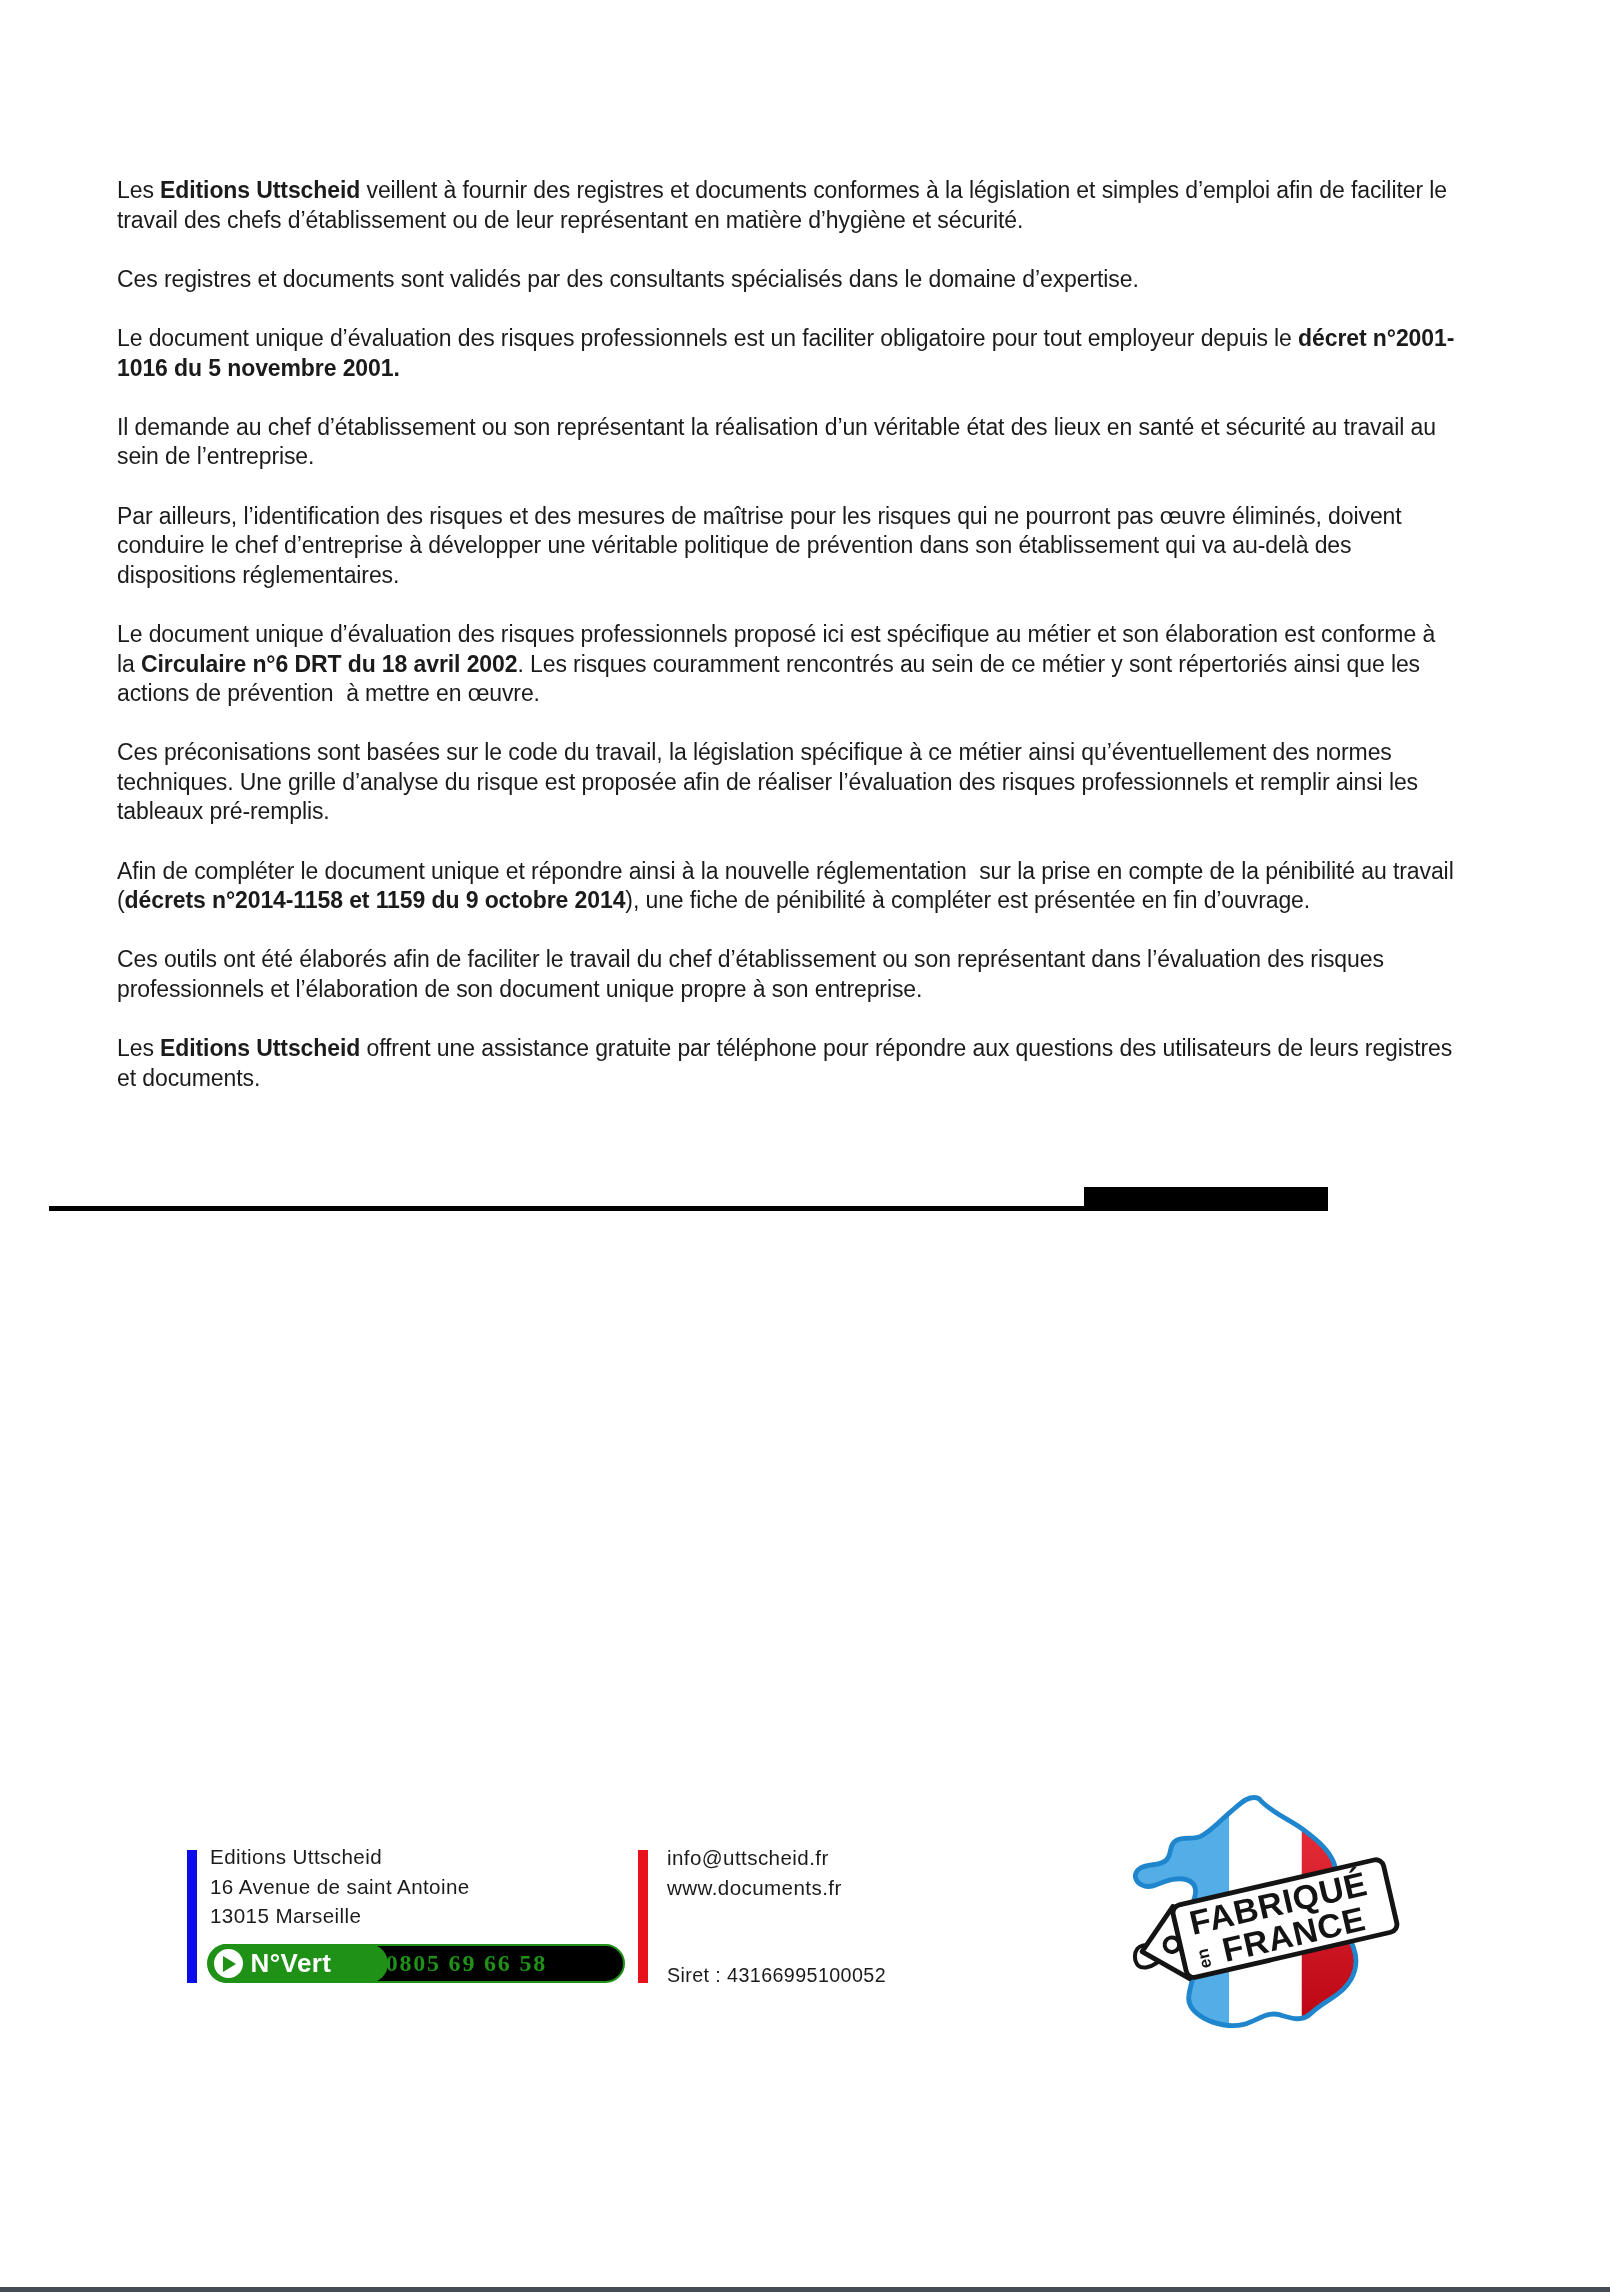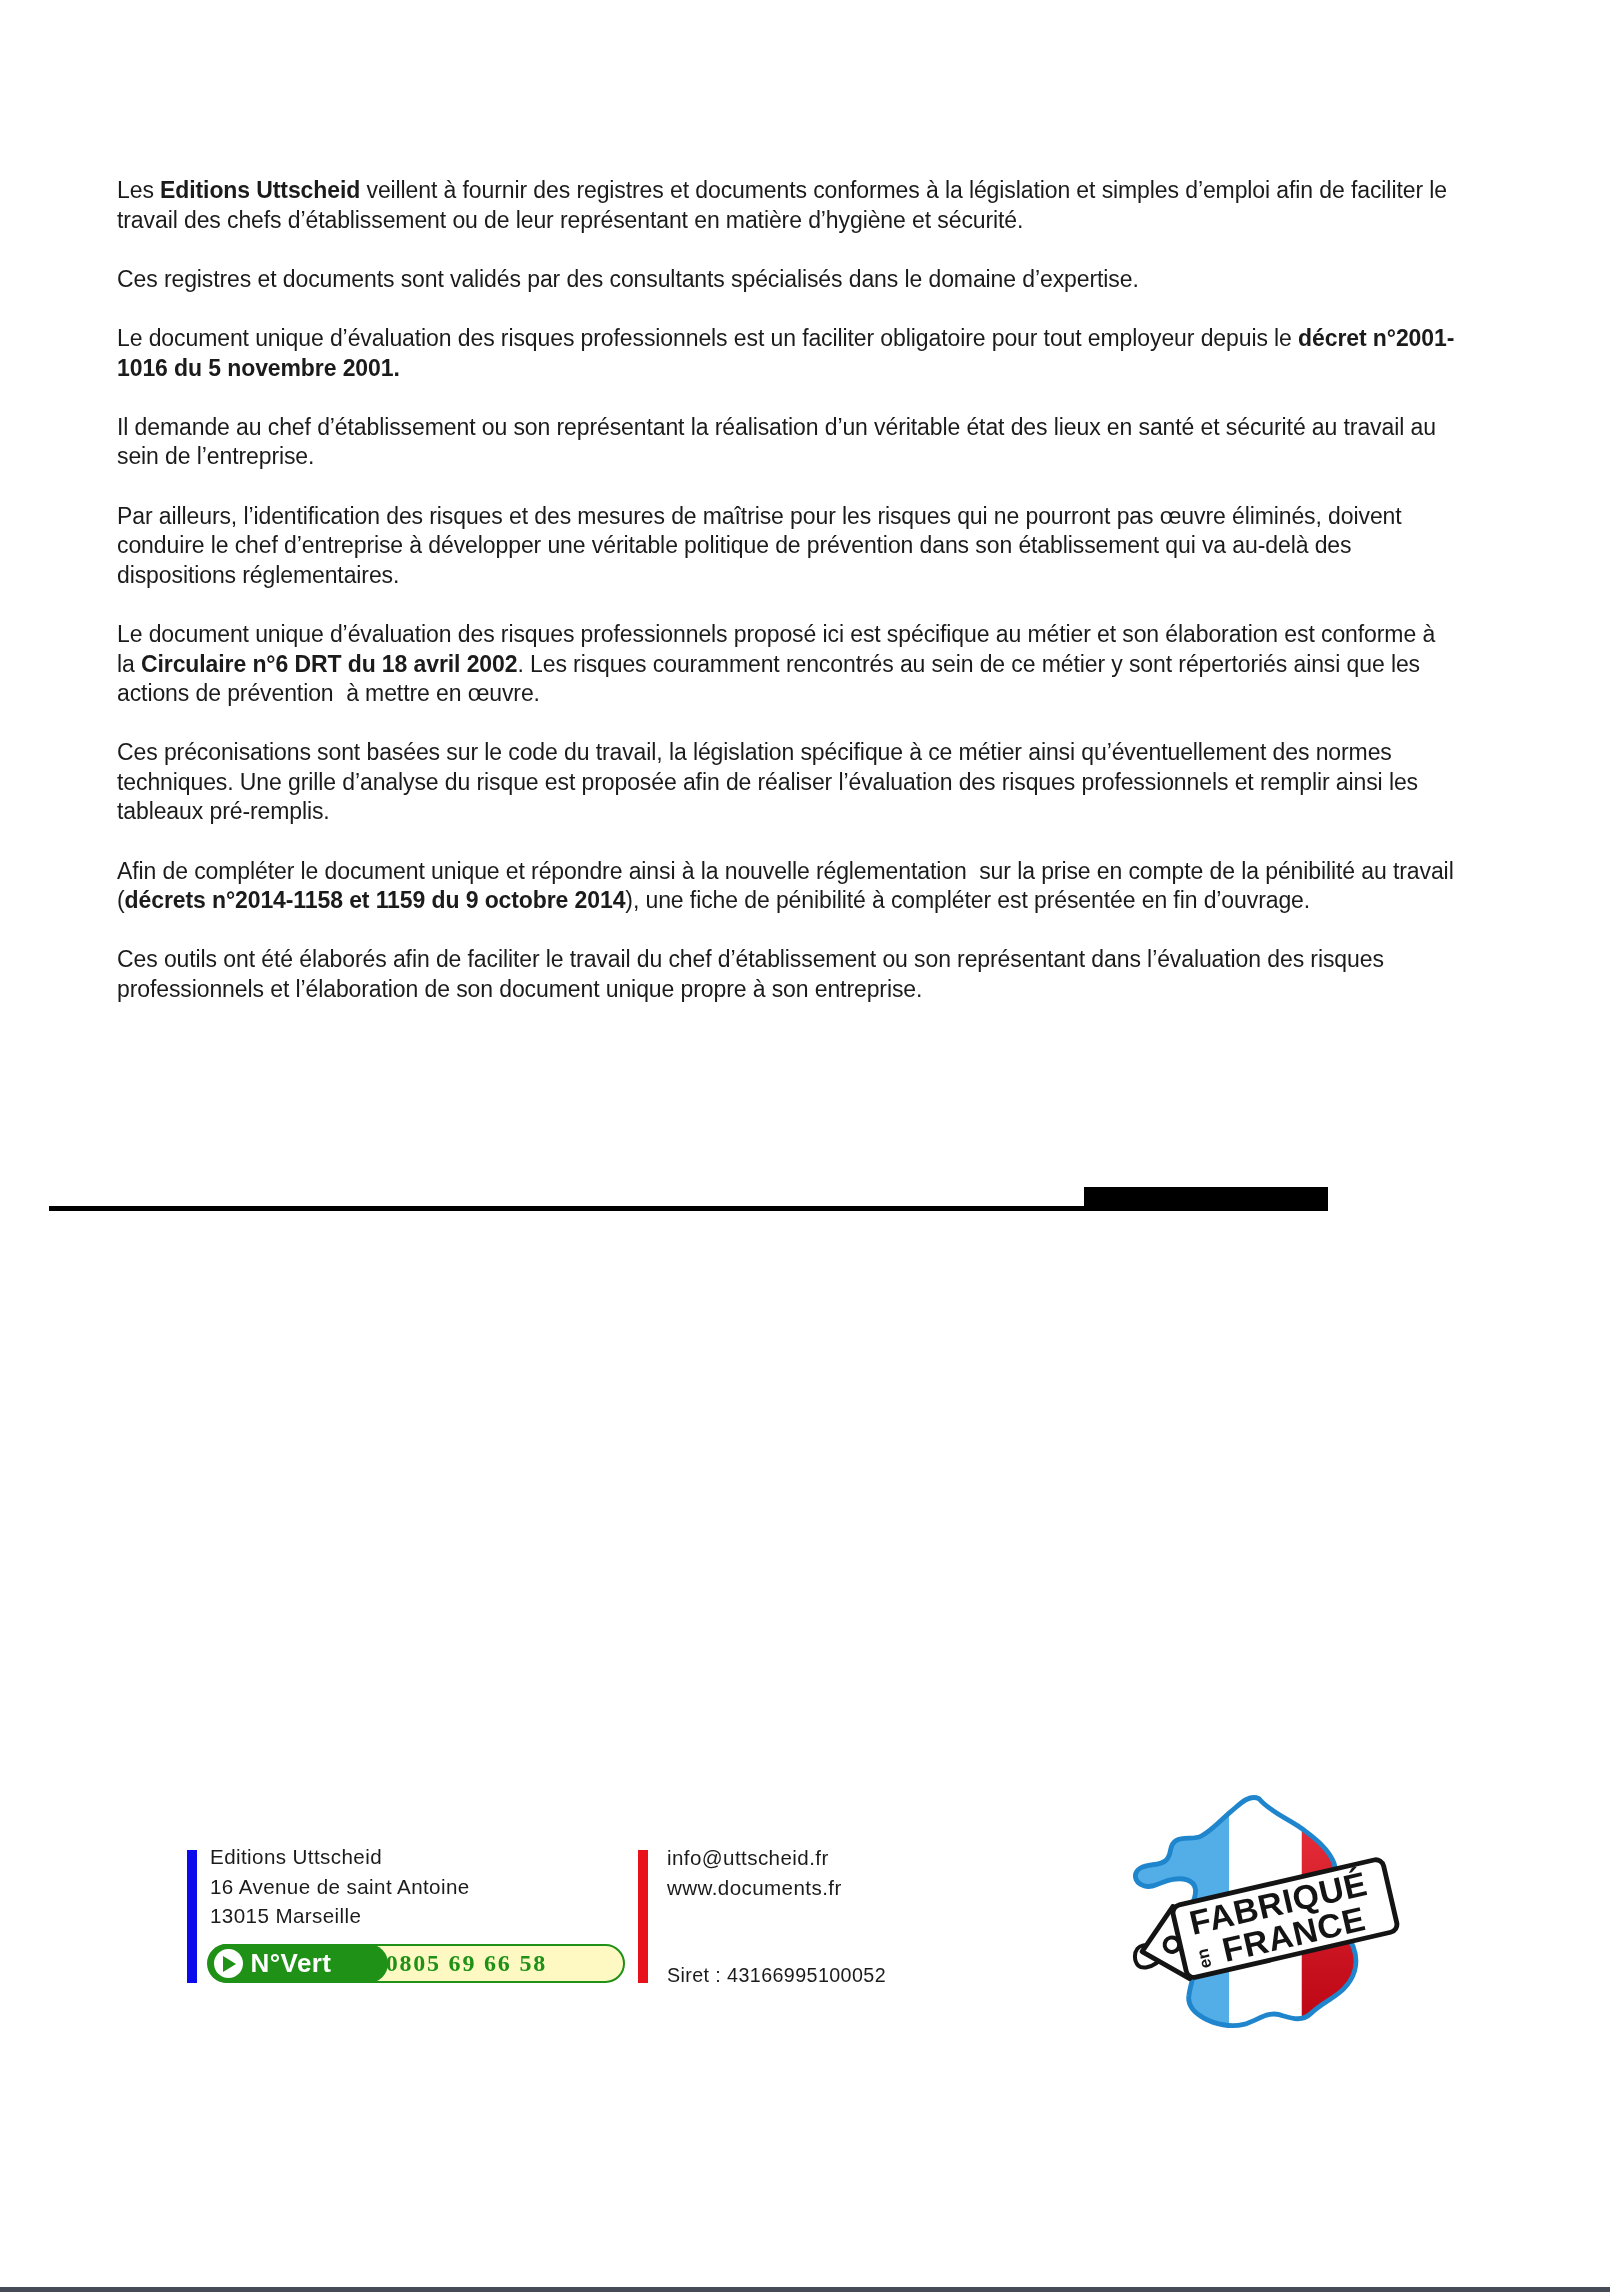--- a/index.html
+++ b/index.html
@@ -25,21 +25,21 @@
   .vbar{position:absolute;width:9.9px;height:133px;top:1850px;}
   .vbar.blue{left:187px;background:#0b0beb;}
   .vbar.red{left:638px;background:#e8121d;}
   .addr{position:absolute;left:210px;top:1842px;font-size:20.6px;line-height:29.6px;letter-spacing:0.4px;}
   .contact{position:absolute;left:667px;top:1843px;font-size:20.6px;line-height:29.6px;letter-spacing:0.4px;}
   .siret{position:absolute;left:667px;top:1964px;font-size:19.7px;letter-spacing:0.4px;}
   
   .nvert{
     position:absolute;left:208px;top:1944px;width:417px;height:39px;
     box-sizing:border-box;border:2.7px solid #1e9116;border-radius:21.5px;
-    background:#fef9c3;display:flex;align-items:center;
+    background:#000000;display:flex;align-items:center;
   }
   .nvert-left{
     background:#1e9116;border-radius:19.7px;height:39px;width:181px;
     margin:-2.7px;display:flex;align-items:center;box-sizing:border-box;
     padding-left:6.3px;flex:none;
   }
   .play-circle{
     width:29px;height:29px;border-radius:50%;background:#fff;flex:none;
     display:flex;align-items:center;justify-content:center;
   }
@@ -68,20 +68,21 @@
   <div class="body-text">
       <p class="para"><span>Les </span><span class="b">Editions Uttscheid</span><span> veillent à fournir des registres et documents conformes à la législation et simples d’emploi afin de faciliter le travail des chefs d’établissement ou de leur représentant en matière d’hygiène et sécurité.</span></p>
       <p class="para"><span>Ces registres et documents sont validés par des consultants spécialisés dans le domaine d’expertise.</span></p>
       <p class="para"><span>Le document unique d’évaluation des risques professionnels est un faciliter obligatoire pour tout employeur depuis le </span><span class="b">décret n°2001-1016 du 5 novembre 2001.</span></p>
       <p class="para"><span>Il demande au chef d’établissement ou son représentant la réalisation d’un véritable état des lieux en santé et sécurité au travail au sein de l’entreprise.</span></p>
       <p class="para"><span>Par ailleurs, l’identification des risques et des mesures de maîtrise pour les risques qui ne pourront pas œuvre éliminés, doivent conduire le chef d’entreprise à développer une véritable politique de prévention dans son établissement qui va au-delà des dispositions réglementaires.</span></p>
       <p class="para"><span>Le document unique d’évaluation des risques professionnels proposé ici est spécifique au métier et son élaboration est conforme à la </span><span class="b">Circulaire n°6 DRT du 18 avril 2002</span><span>. Les risques couramment rencontrés au sein de ce métier y sont répertoriés ainsi que les actions de prévention  à mettre en œuvre.</span></p>
       <p class="para"><span>Ces préconisations sont basées sur le code du travail, la législation spécifique à ce métier ainsi qu’éventuellement des normes techniques. Une grille d’analyse du risque est proposée afin de réaliser l’évaluation des risques professionnels et remplir ainsi les tableaux pré-remplis.</span></p>
       <p class="para"><span>Afin de compléter le document unique et répondre ainsi à la nouvelle réglementation  sur la prise en compte de la pénibilité au travail (</span><span class="b">décrets n°2014-1158 et 1159 du 9 octobre 2014</span><span>), une fiche de pénibilité à compléter est présentée en fin d’ouvrage.</span></p>
       <p class="para"><span>Ces outils ont été élaborés afin de faciliter le travail du chef d’établissement ou son représentant dans l’évaluation des risques professionnels et l’élaboration de son document unique propre à son entreprise.</span></p>
+      <p class="para"><span>Les </span><span class="b">Editions Uttscheid</span><span> offrent une assistance gratuite par téléphone pour répondre aux questions des utilisateurs de leurs registres et documents.</span></p>
     </div>
 
   <div class="rule"></div>
   <div class="rule-bar"></div>
 
   <div>
     <div class="vbar blue"></div>
 
     <div class="addr">
       <div>Editions Uttscheid</div>

